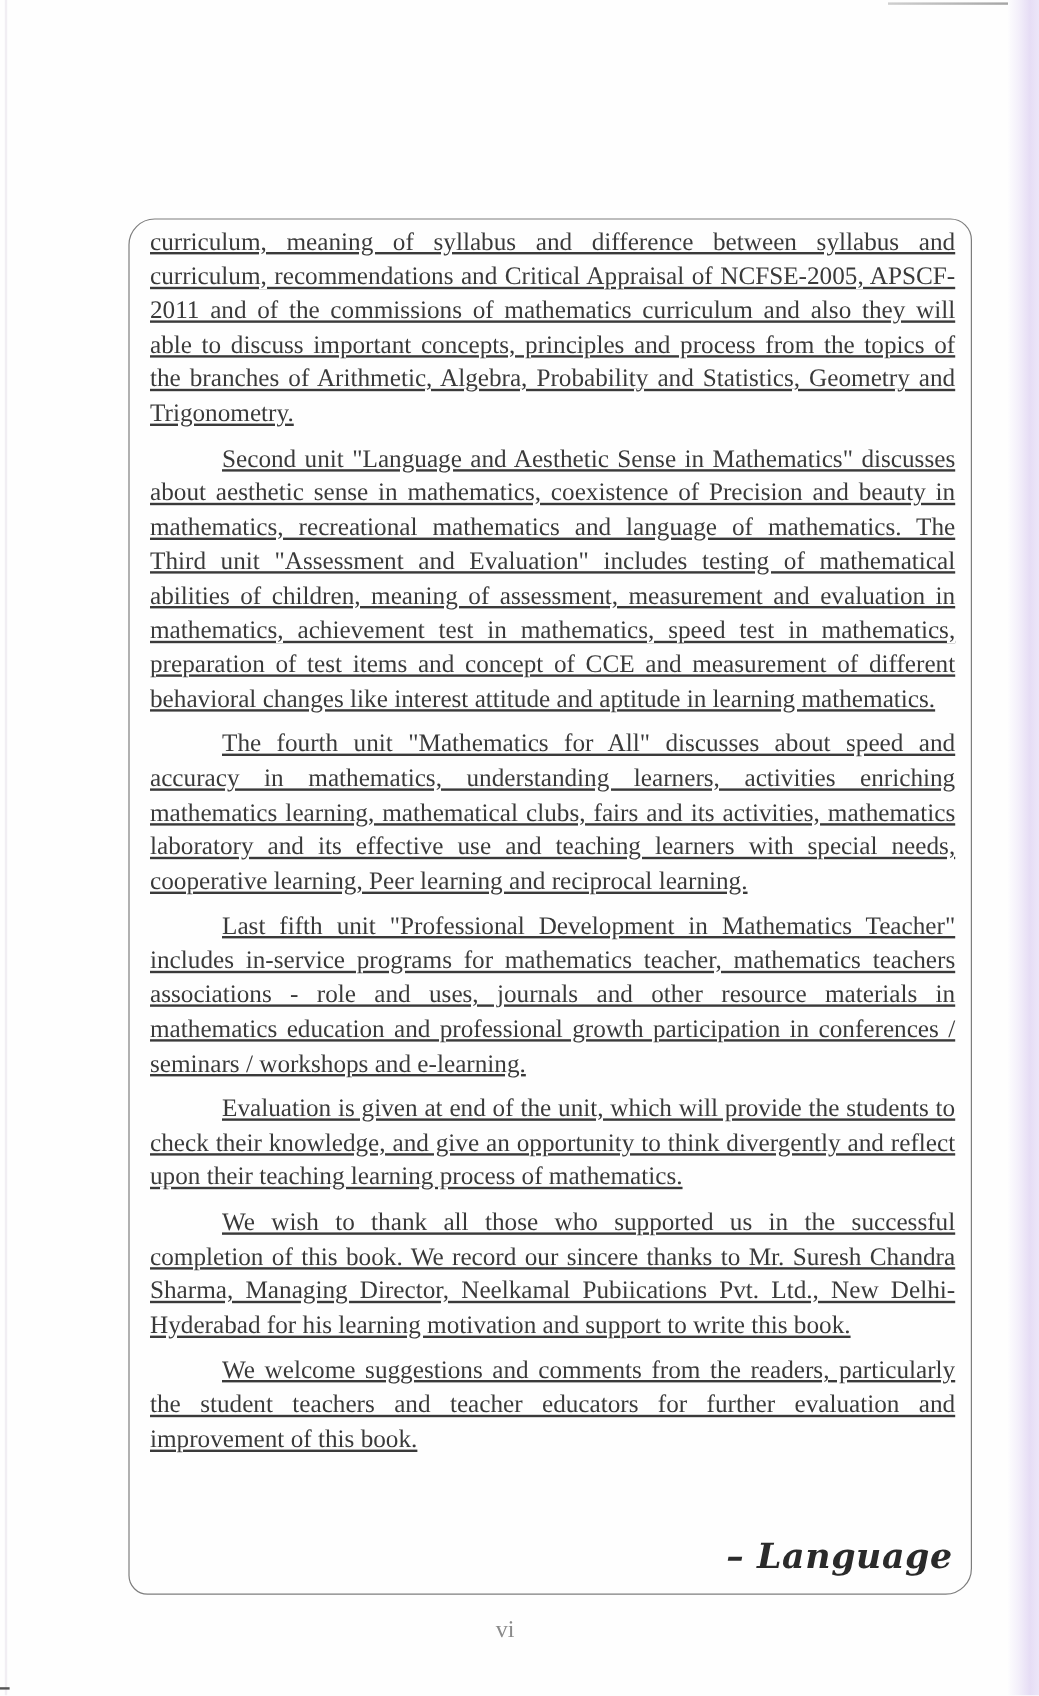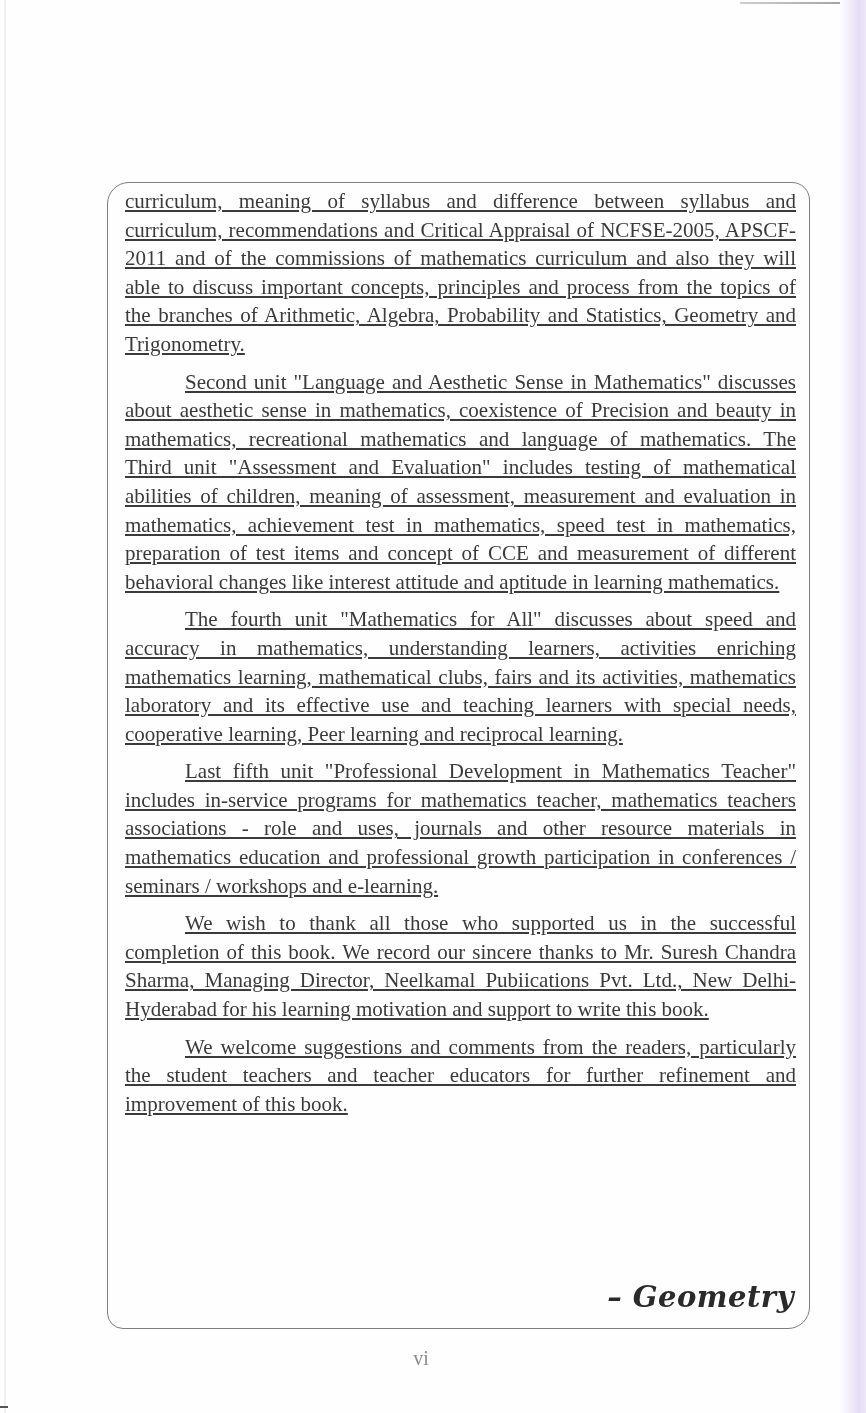--- a/index.html
+++ b/index.html
@@ -57,19 +57,20 @@
 <div class="top-rule"></div>
 <div class="right-band"></div>
 
 <div class="frame"></div>
 
 <div class="content">
   <p>curriculum, meaning of syllabus and difference between syllabus and curriculum, recommendations and Critical Appraisal of NCFSE-2005, APSCF-2011 and of the commissions of mathematics curriculum and also they will able to discuss important concepts, principles and process from the topics of the branches of Arithmetic, Algebra, Probability and Statistics, Geometry and Trigonometry.</p>
   <p class="indent">Second unit "Language and Aesthetic Sense in Mathematics" discusses about aesthetic sense in mathematics, coexistence of Precision and beauty in mathematics, recreational mathematics and language of mathematics. The Third unit "Assessment and Evaluation" includes testing of mathematical abilities of children, meaning of assessment, measurement and evaluation in mathematics, achievement test in mathematics, speed test in mathematics, preparation of test items and concept of CCE and measurement of different behavioral changes like interest attitude and aptitude in learning mathematics.</p>
   <p class="indent">The fourth unit "Mathematics for All" discusses about speed and accuracy in mathematics, understanding learners, activities enriching mathematics learning, mathematical clubs, fairs and its activities, mathematics laboratory and its effective use and teaching learners with special needs, cooperative learning, Peer learning and reciprocal learning.</p>
   <p class="indent">Last fifth unit "Professional Development in Mathematics Teacher" includes  in-service programs for mathematics teacher, mathematics teachers associations - role and uses, journals and other resource materials in mathematics education and professional growth participation in conferences / seminars / workshops and e-learning.</p>
+  <p class="indent">Evaluation is given at end of the unit, which will provide the students to check their knowledge, and give an opportunity to think divergently and reflect upon their teaching learning process of mathematics.</p>
   <p class="indent">We wish to thank all those who supported us in the successful completion of this book. We record our sincere thanks to Mr. Suresh Chandra Sharma, Managing Director, Neelkamal Pubiications Pvt. Ltd., New Delhi-Hyderabad for his learning motivation and support to write this book.</p>
-  <p class="indent">We welcome suggestions and comments from the readers, particularly the student teachers and teacher educators for further refinement and improvement of this book.</p>
+  <p class="indent">We welcome suggestions and comments from the readers, particularly the student teachers and teacher educators for further evaluation and improvement of this book.</p>
 </div>
 
-<div class="signoff">– Geometry</div>
+<div class="signoff">– Language</div>
 
 <div class="page-num">vi</div>
 
 </body></html>

